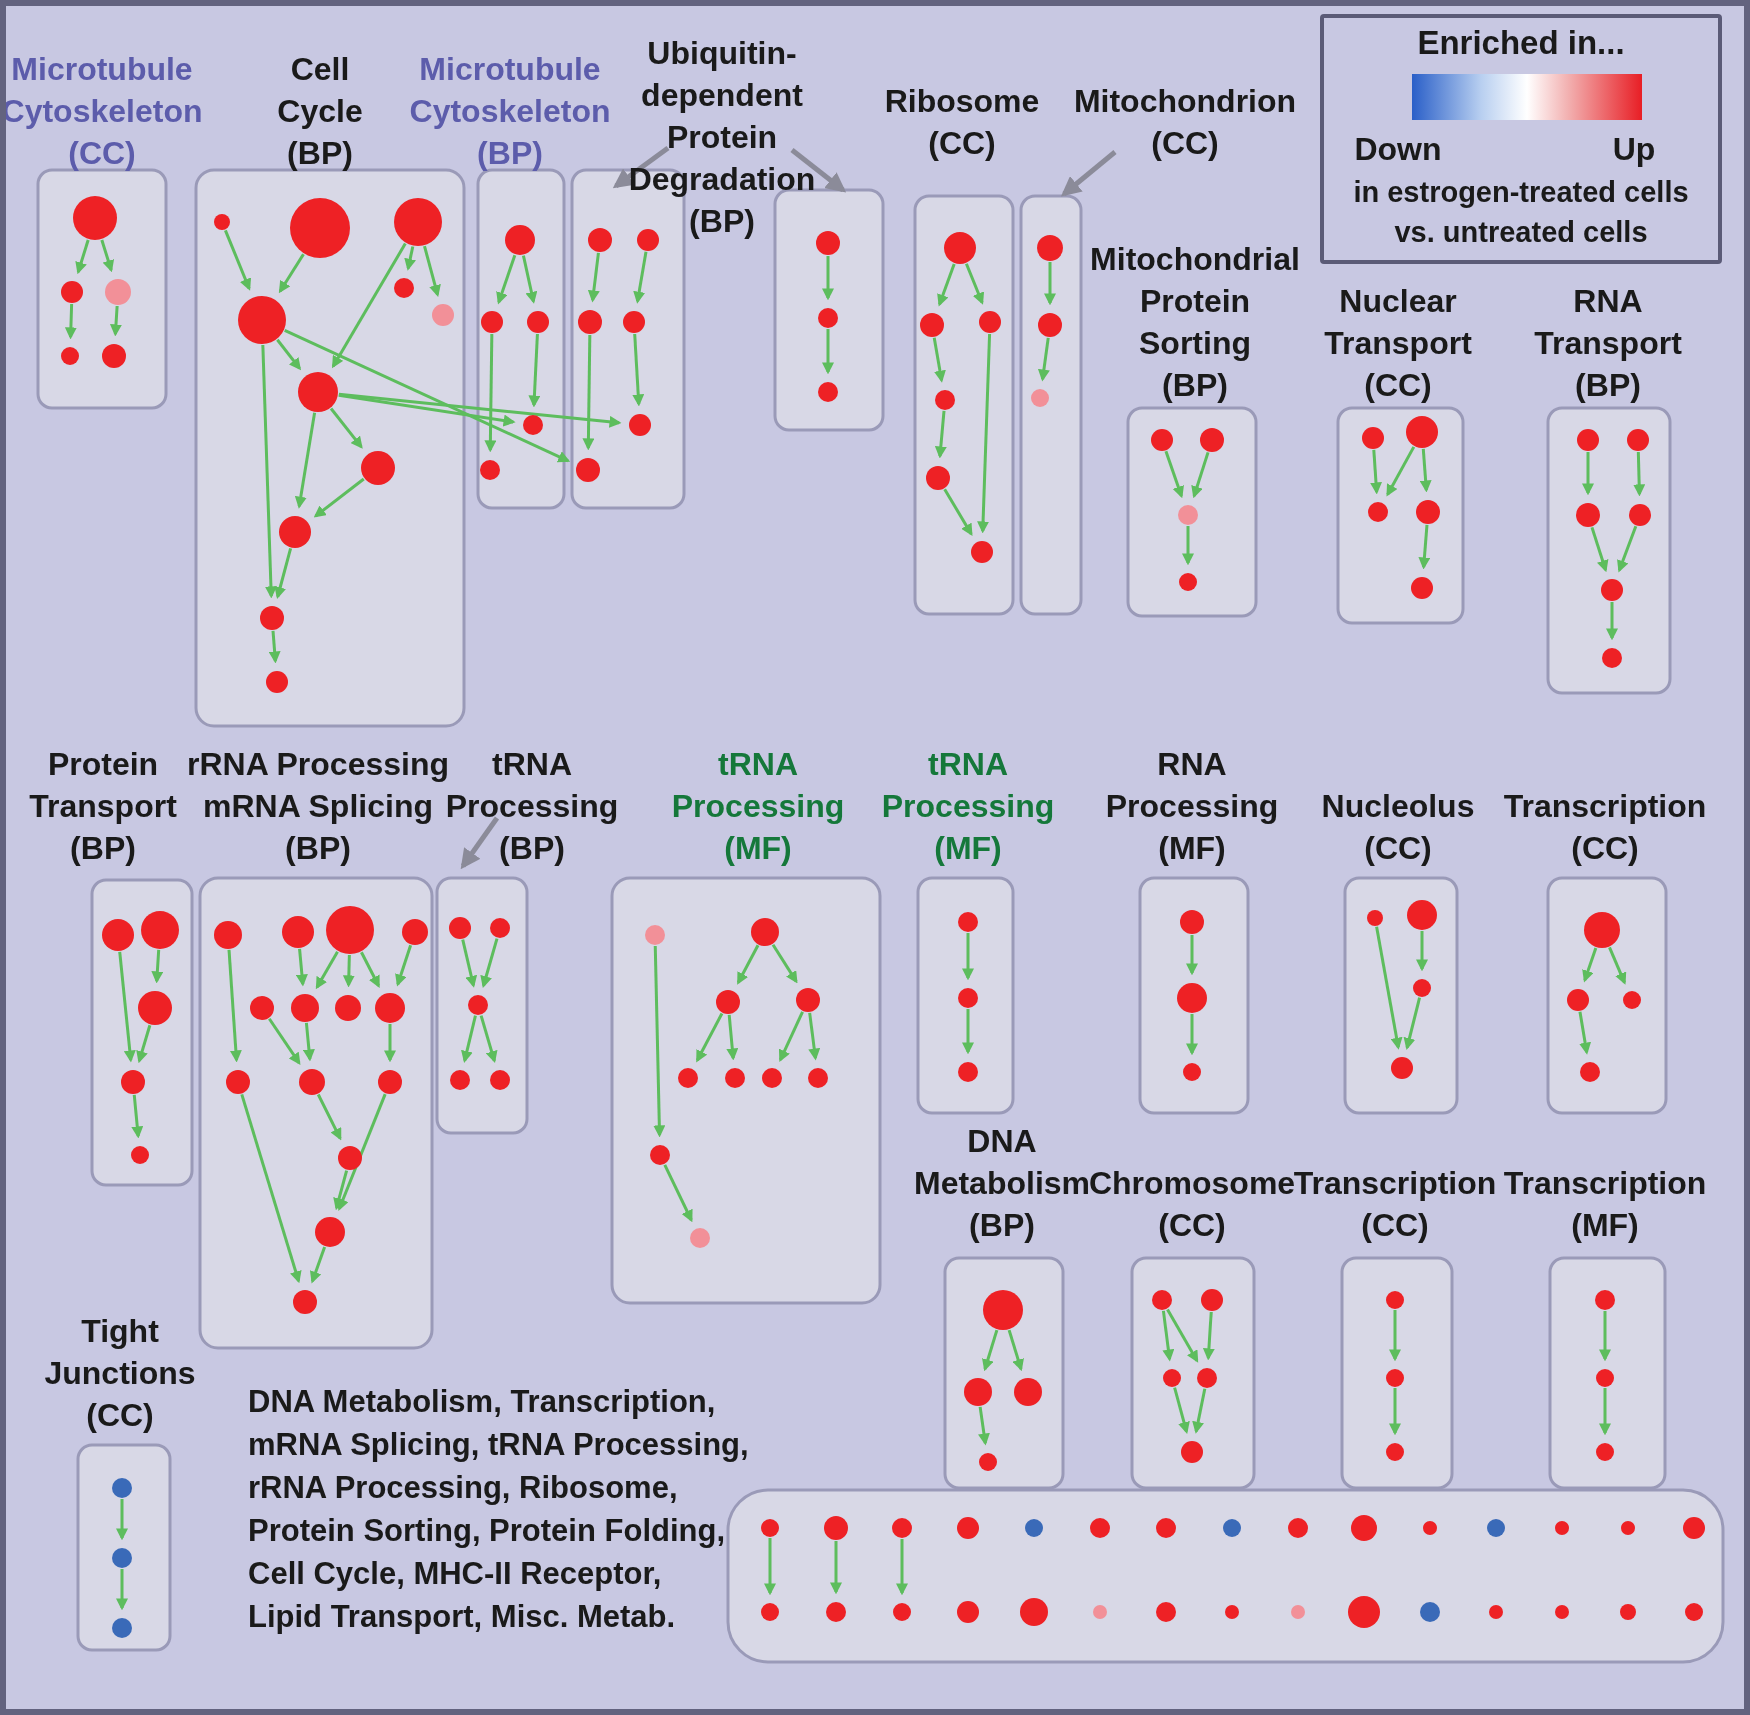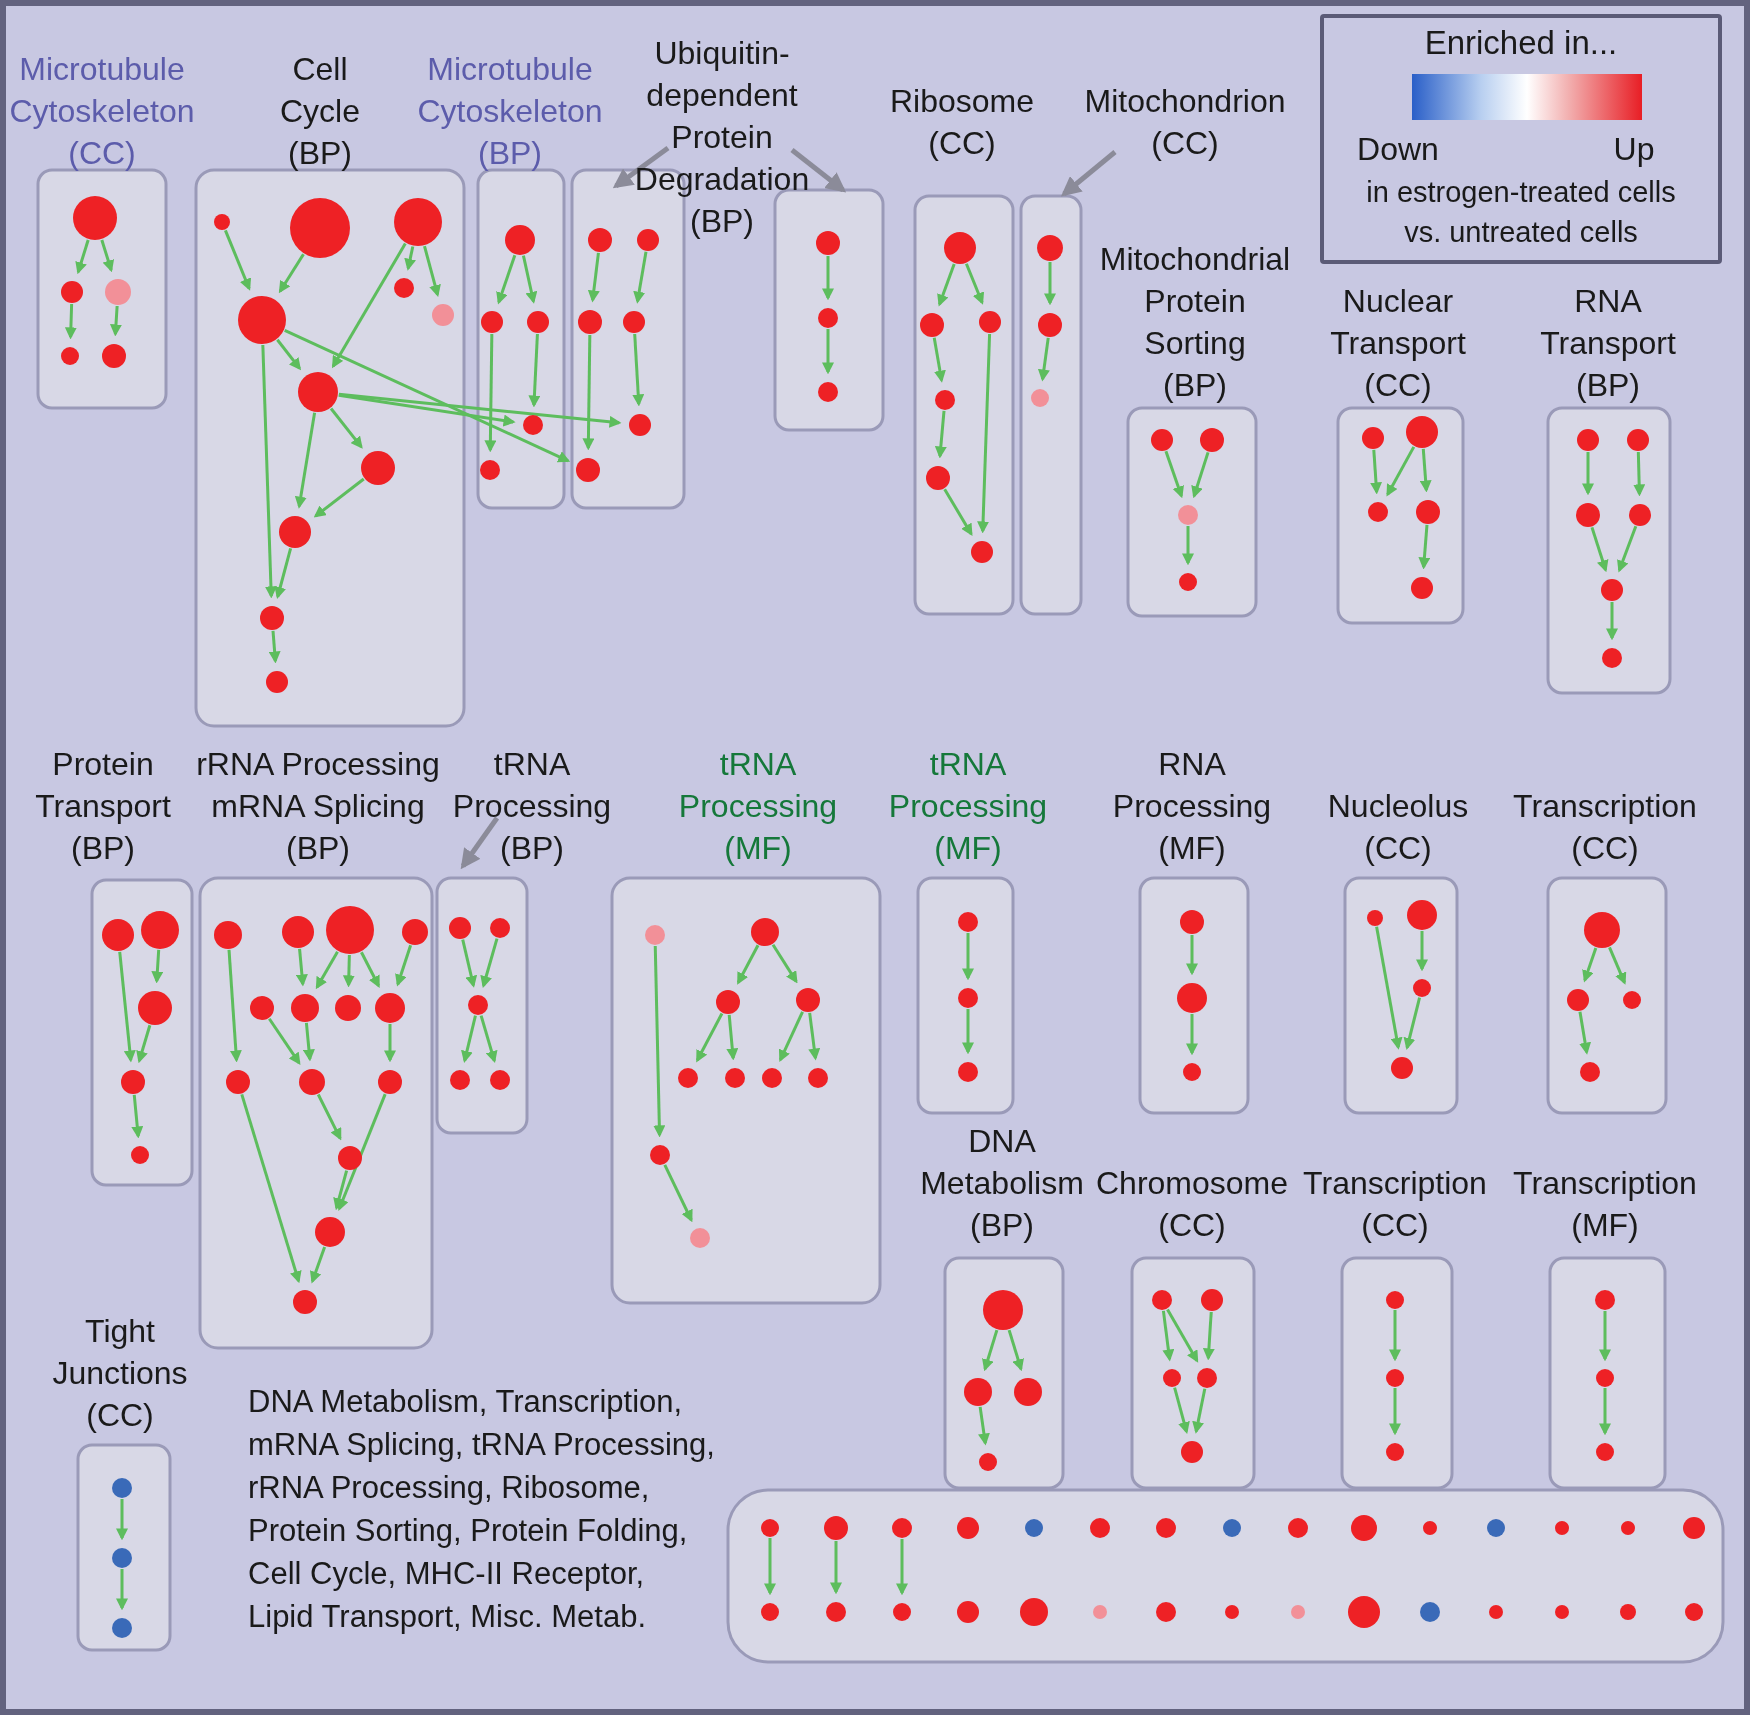--- a/index.html
+++ b/index.html
@@ -1,16 +1,16 @@
 <!DOCTYPE html>
 <html><head>
 <meta charset="utf-8">
 <style>
   html,body{margin:0;padding:0;background:#ffffff;}
-  .figure-wrap{width:1750px;height:1715px;position:relative;}
+  .figure-wrap{width:1750px;height:1715px;position:relative;font-weight:bold;}
   svg{display:block;}
   svg text{font-family:"Liberation Sans","DejaVu Sans",sans-serif;}
 </style>
 </head>
 <body>
 
 <div class="figure-wrap">
   <svg id="fig" width="1750" height="1715" viewBox="0 0 1750 1715" role="img">
       <defs>
         <linearGradient id="enrich-grad" x1="0%" y1="0%" x2="100%" y2="0%">

